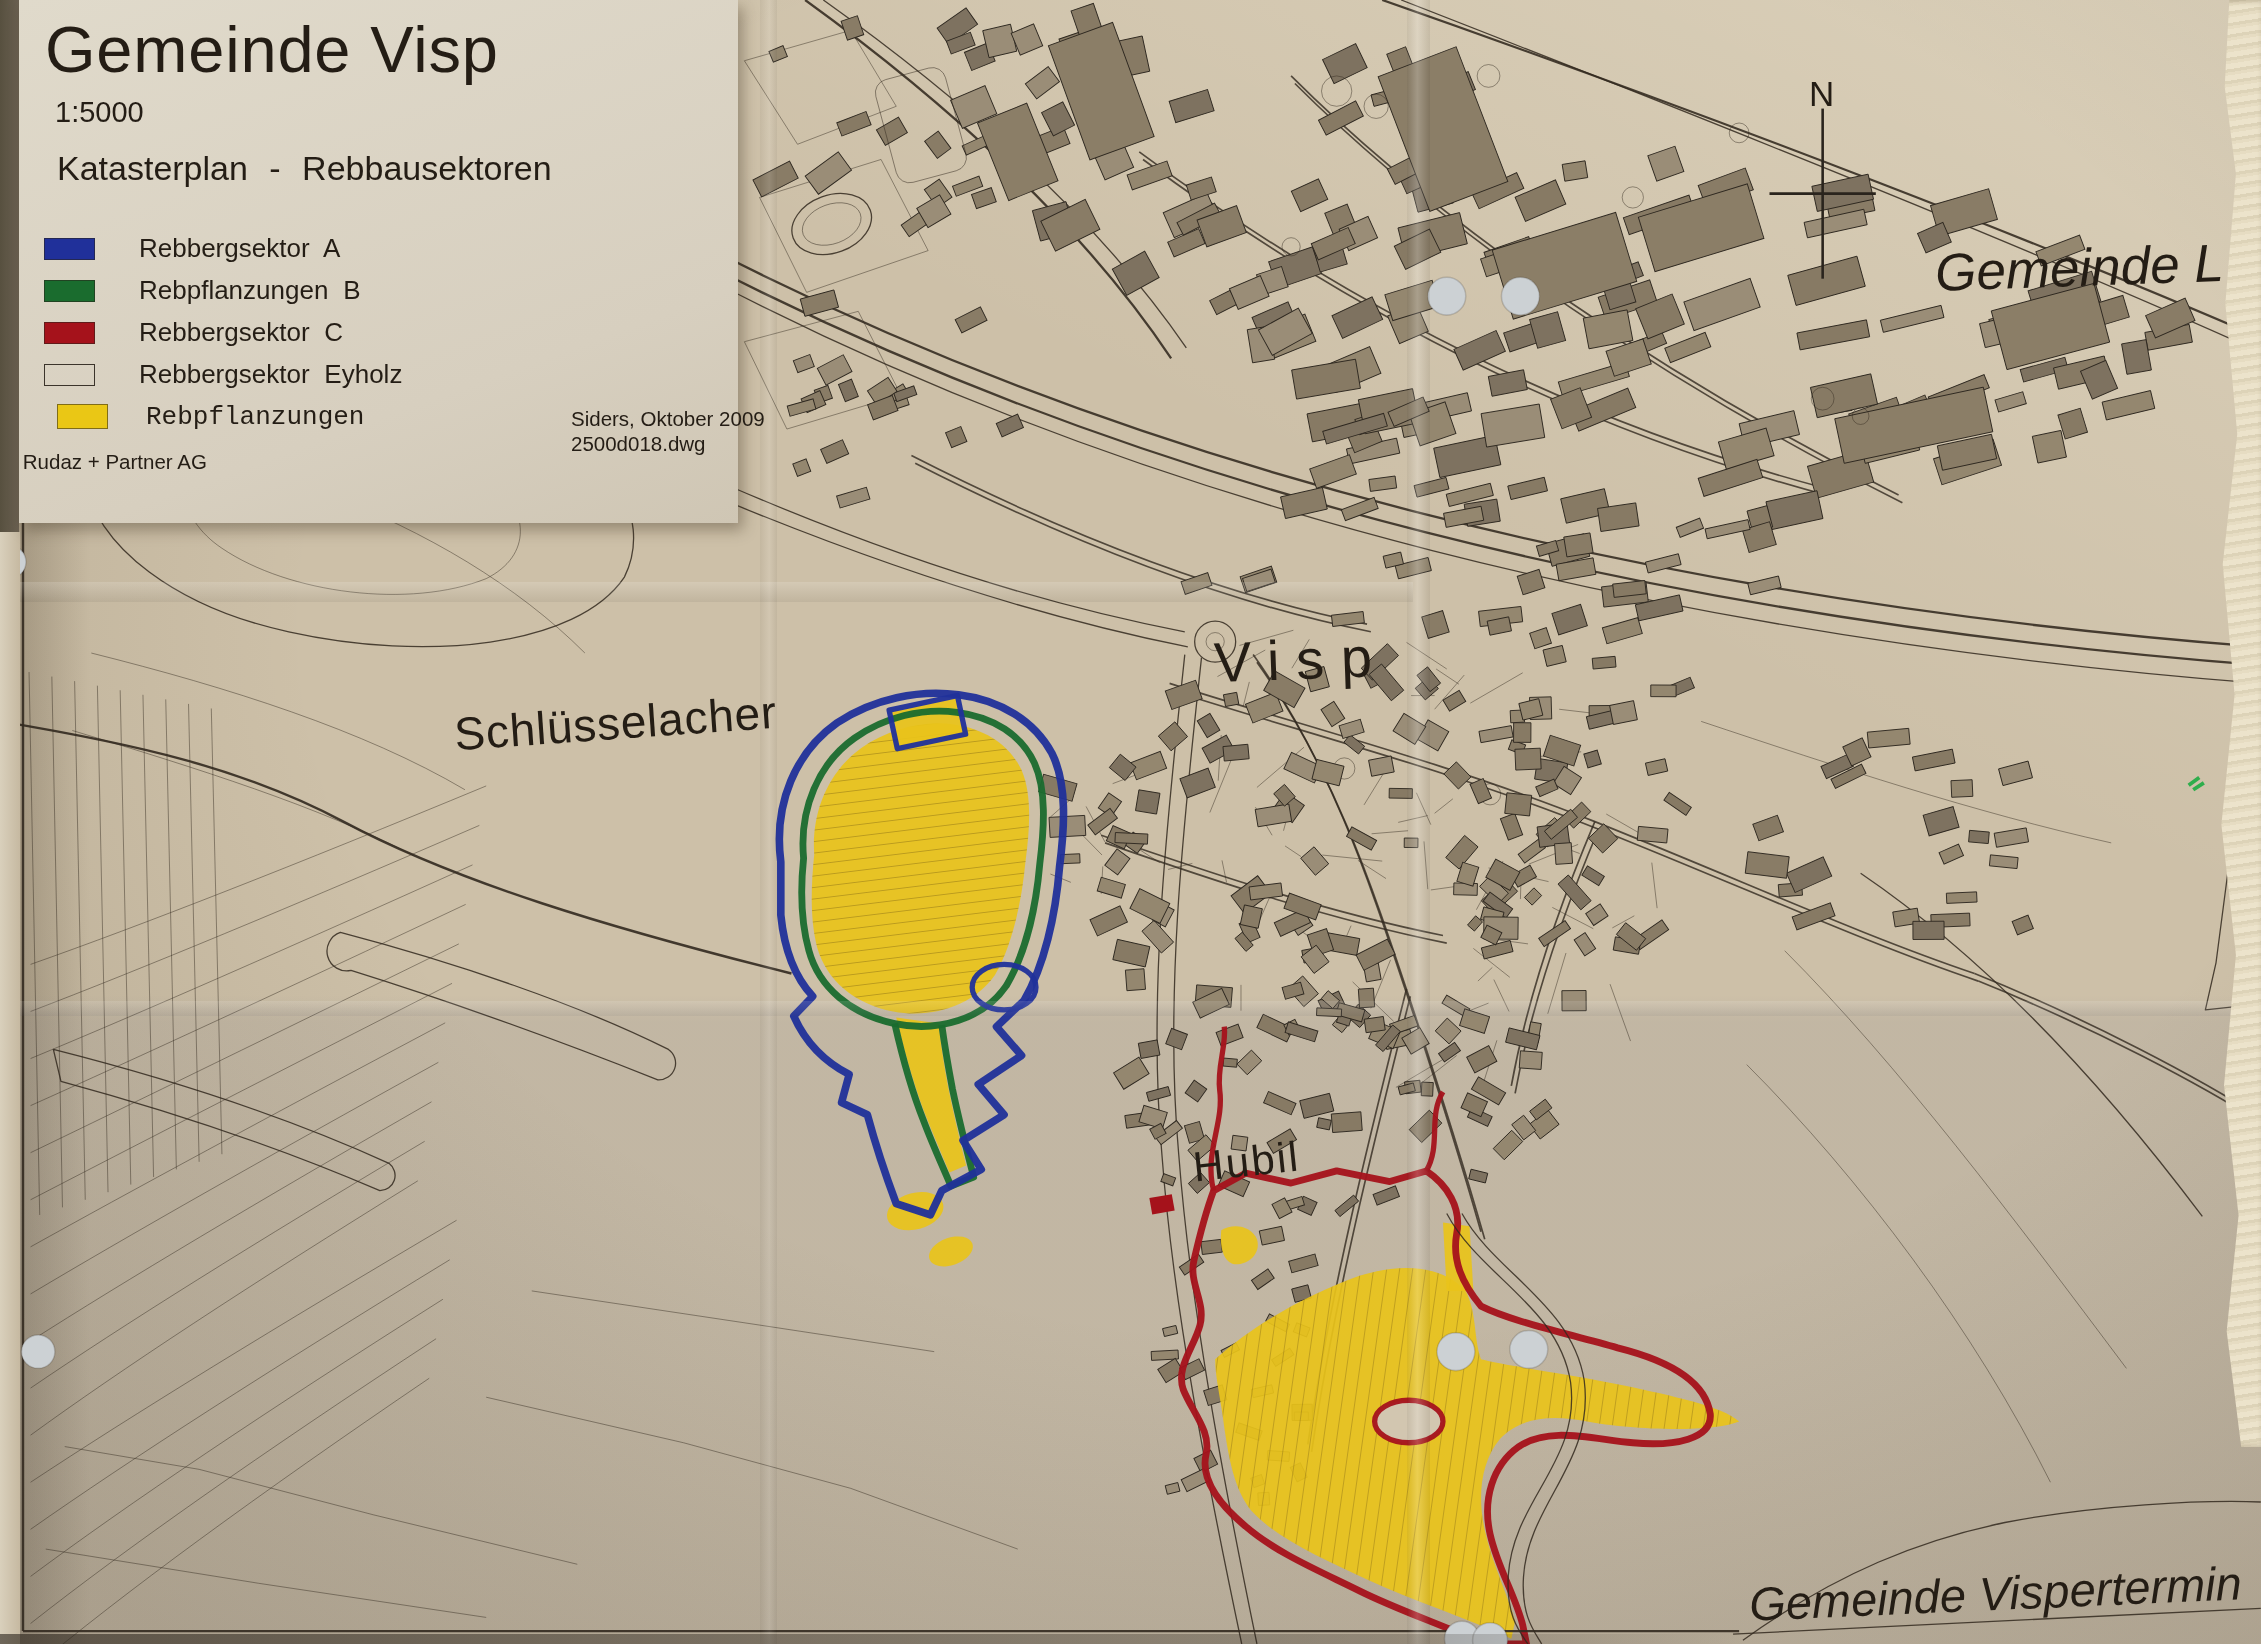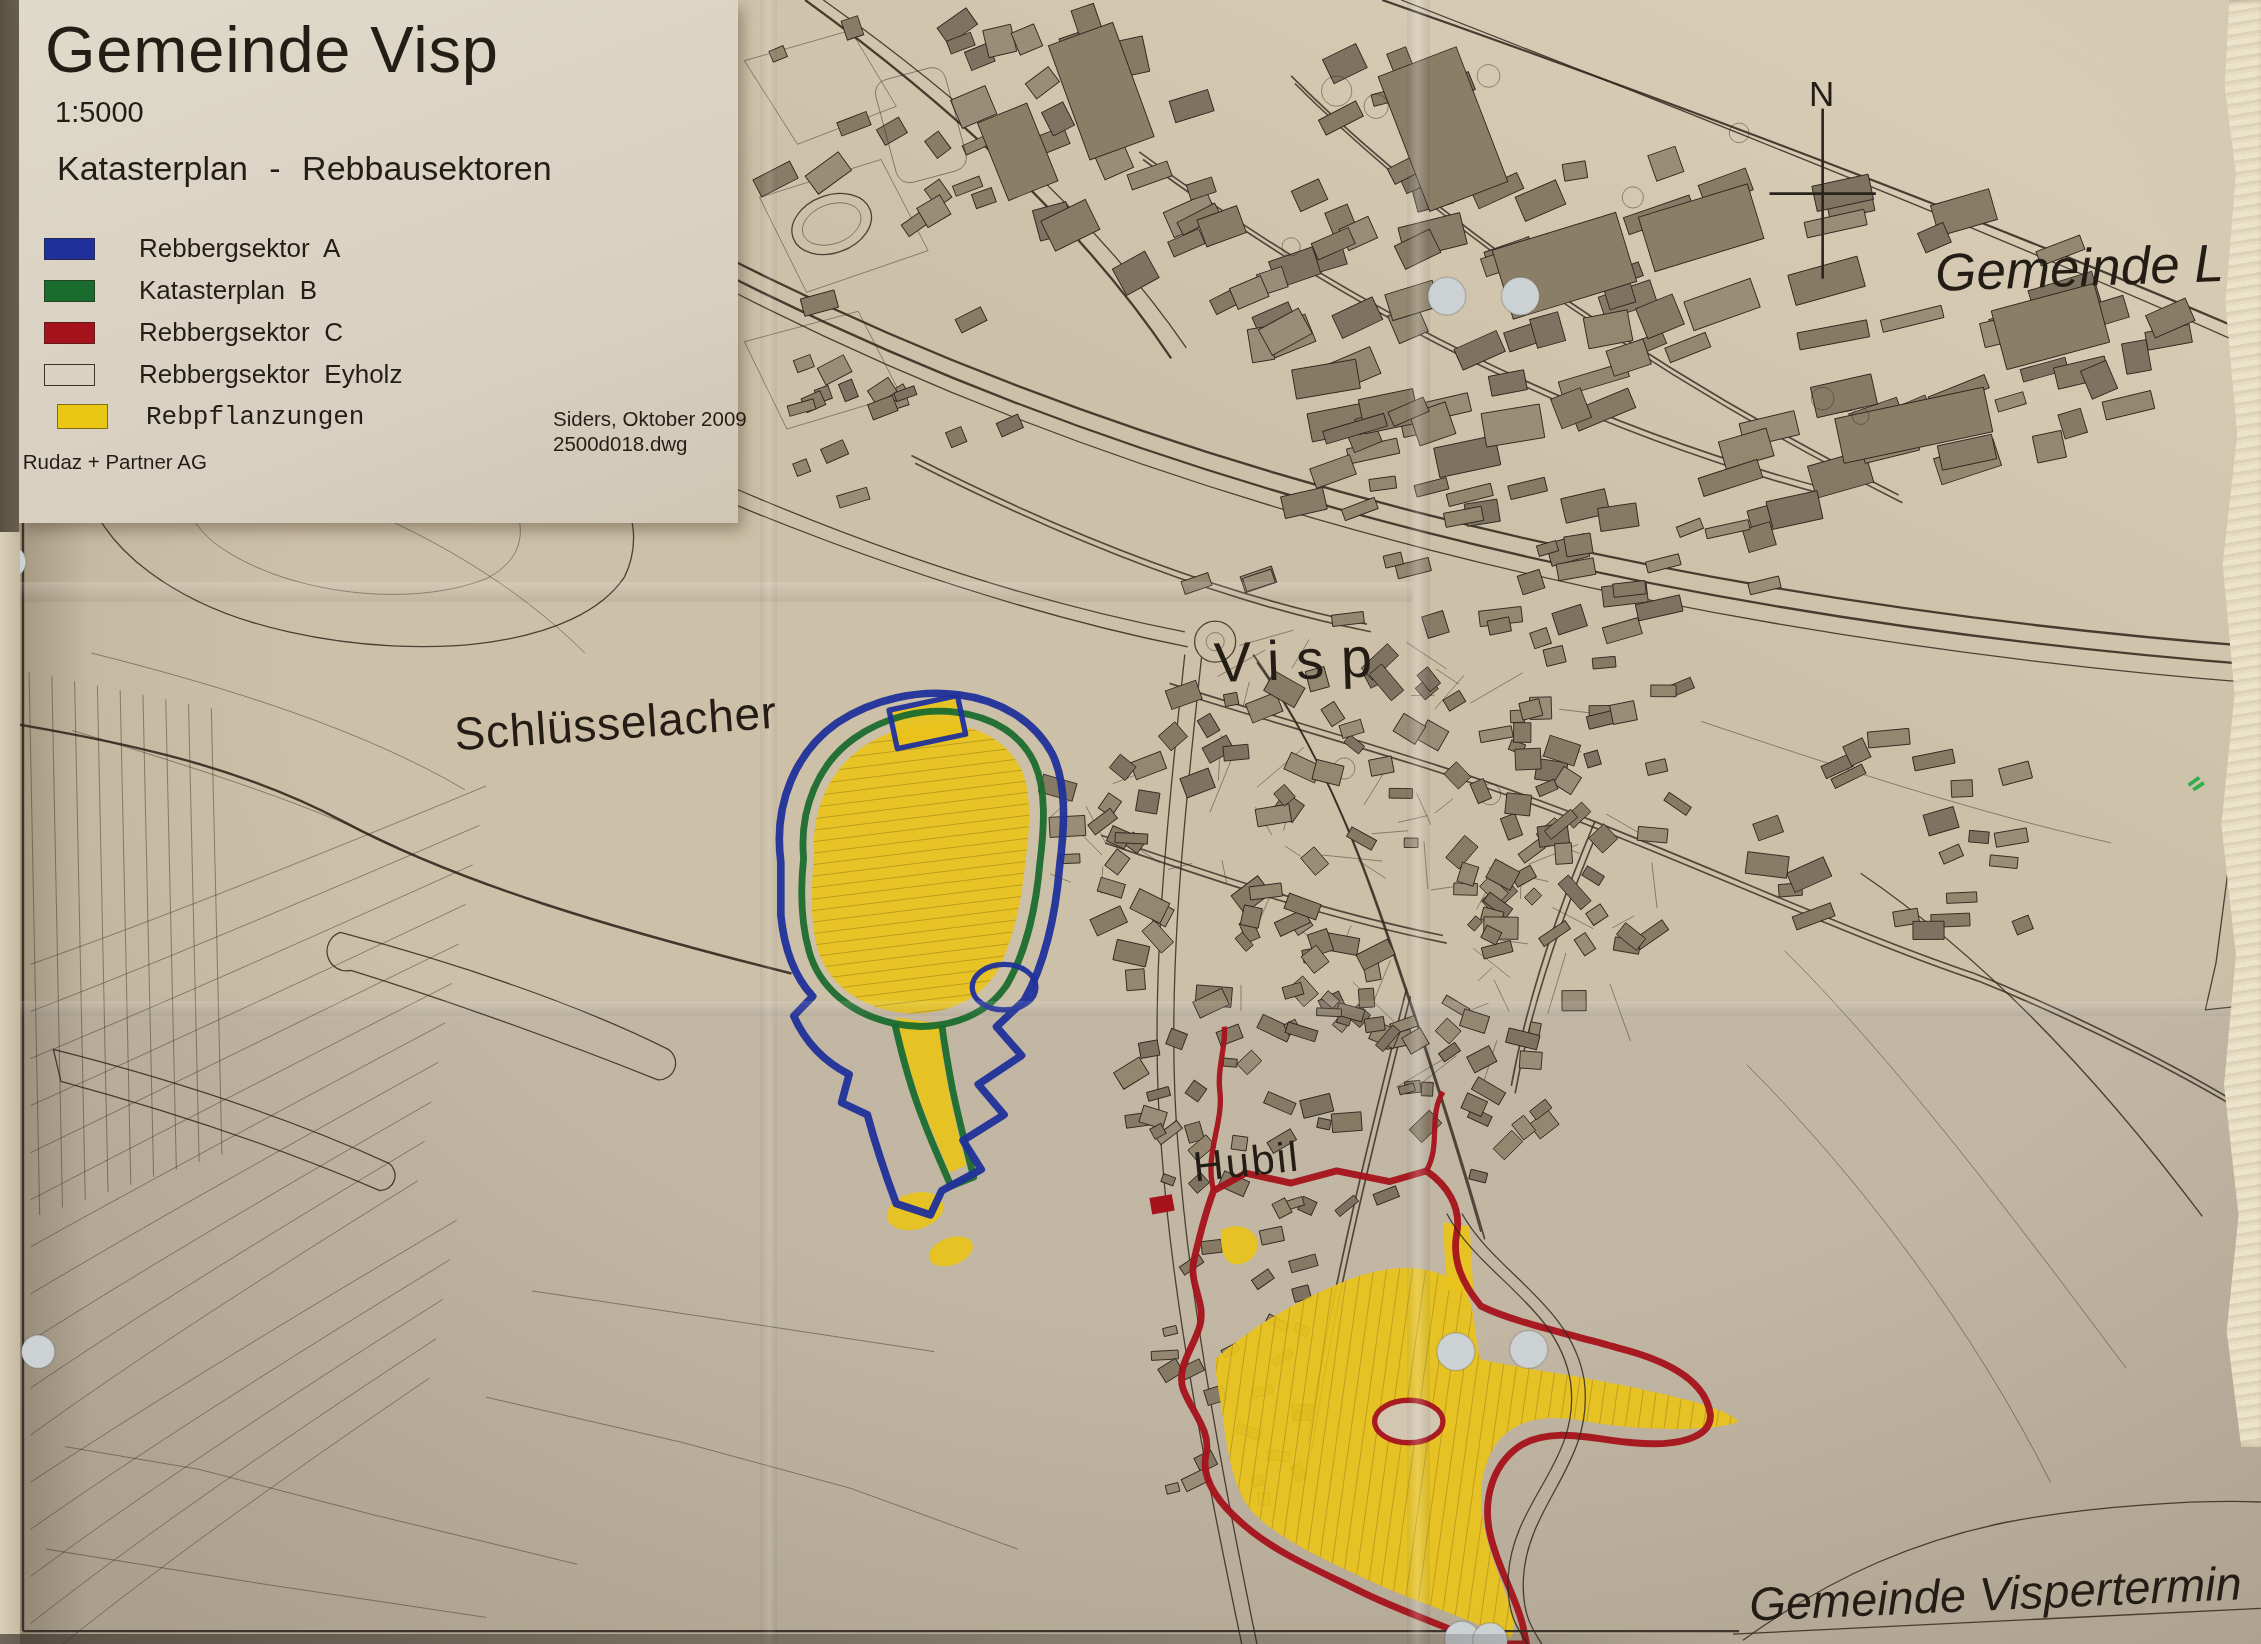--- a/index.html
+++ b/index.html
@@ -58,21 +58,21 @@
   .ts-scale{position:absolute;left:36px;top:96px;font-size:29px;color:#241d15;}
   .ts-subtitle{position:absolute;left:38px;top:149px;font-size:34px;word-spacing:12px;color:#241d15;}
   .lg{position:absolute;left:25px;top:234px;}
   .lg-row{display:flex;align-items:center;height:29px;margin-bottom:13px;}
   .lg-swatch{width:49px;height:20px;margin-right:44px;flex:0 0 auto;border:0.8px solid rgba(40,35,25,.55);}
   .lg-swatch.outline{background:transparent;border:1.9px solid #3b342b;}
   .lg-row.indent{margin-left:13px;margin-top:6px;font-family:Liberation Mono, monospace;}
   .lg-row.indent .lg-swatch{height:23.5px;margin-right:38px;}
   .lg-label{font-size:26px;color:#241d15;word-spacing:7.6px;white-space:nowrap;}
   .ts-firm{position:absolute;left:3.8px;top:450px;font-size:20.5px;color:#241d15;}
-  .ts-note{position:absolute;left:534px;top:406px;font-size:20.5px;line-height:25px;color:#241d15;white-space:nowrap;}
+  .ts-note{position:absolute;left:552px;top:406px;font-size:20.5px;line-height:25px;color:#241d15;white-space:nowrap;}
   
   .lbl{position:absolute;color:#241d15;white-space:nowrap;}
   .lbl-visp{left:1214px;top:627px;font-size:56px;letter-spacing:16.7px;transform:rotate(-2deg);}
   .lbl-schl{left:454px;top:696px;font-size:46px;letter-spacing:0.8px;transform:rotate(-4deg);}
   .lbl-hubil{left:1193px;top:1138px;font-size:42px;letter-spacing:2.3px;transform:rotate(-6deg);}
   .lbl-gem-r{left:1935px;top:237px;font-size:53px;font-style:italic;transform:rotate(-2deg);}
   .lbl-gem-b{left:1749px;top:1566px;font-size:47px;font-style:italic;transform:rotate(-2.5deg);}
   .lbl-n{left:1809px;top:74px;font-size:35px;}
 </style>
 </head>
@@ -778,21 +778,21 @@
     <div class="ts-title">Gemeinde Visp</div>
     <div class="ts-scale">1:5000</div>
     <div class="ts-subtitle">Katasterplan - Rebbausektoren</div>
     <div class="lg" id="legend">
         <div class="lg-row">
           <span class="lg-swatch" style="background: rgb(32, 48, 154);"></span>
           <span class="lg-label">Rebbergsektor A</span>
         </div>
         <div class="lg-row">
           <span class="lg-swatch" style="background: rgb(26, 108, 46);"></span>
-          <span class="lg-label">Katasterplan B</span>
+          <span class="lg-label">Rebpflanzungen B</span>
         </div>
         <div class="lg-row">
           <span class="lg-swatch" style="background: rgb(165, 18, 27);"></span>
           <span class="lg-label">Rebbergsektor C</span>
         </div>
         <div class="lg-row">
           <span class="lg-swatch outline"></span>
           <span class="lg-label">Rebbergsektor Eyholz</span>
         </div>
         <div class="lg-row indent">

